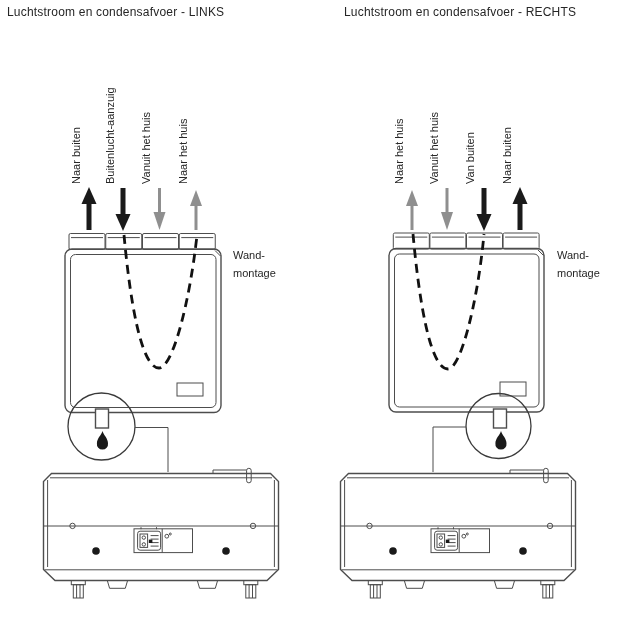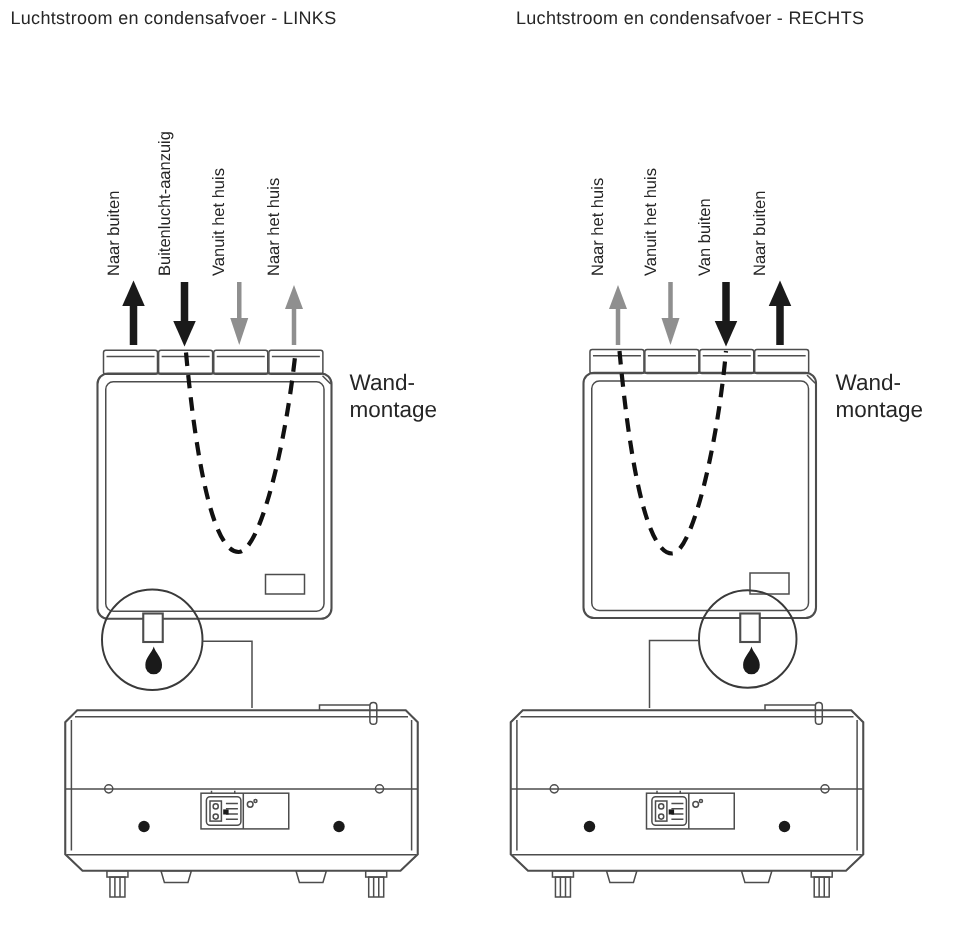--- a/index.html
+++ b/index.html
@@ -11,21 +11,21 @@
   .title{
     position:absolute;top:5px;font-size:12px;color:var(--text,#262626);
     white-space:nowrap;letter-spacing:.2px;
   }
   .vlabel{
     position:absolute;font-size:11px;line-height:13px;height:13px;
     color:var(--text,#262626);white-space:nowrap;
     transform:rotate(-90deg);transform-origin:left bottom;
   }
   .wand{
-    position:absolute;font-size:15px;line-height:17.5px;color:var(--text,#262626);
+    position:absolute;font-size:11px;line-height:17.5px;color:var(--text,#262626);
   }
   svg.art{position:absolute;left:0;top:0}
   .lw{fill:none;stroke:var(--line,#4d4d4d);stroke-width:1.4}
   .lw-thin{fill:none;stroke:var(--line,#4d4d4d);stroke-width:1}
   .white{fill:#ffffff;stroke:var(--line,#4d4d4d);stroke-width:1.4}
   .dash{fill:none;stroke:var(--dashed-flow,#111111);stroke-width:2.8;stroke-dasharray:9 6}
   .arr-black{fill:var(--black-arrow,#1a1a1a);stroke:none}
   .arr-gray{fill:var(--gray-arrow,#8f8f8f);stroke:none}
   .dark{fill:var(--black-arrow,#1a1a1a);stroke:none}
   .callout{fill:none;stroke:#3a3a3a;stroke-width:1.3}

